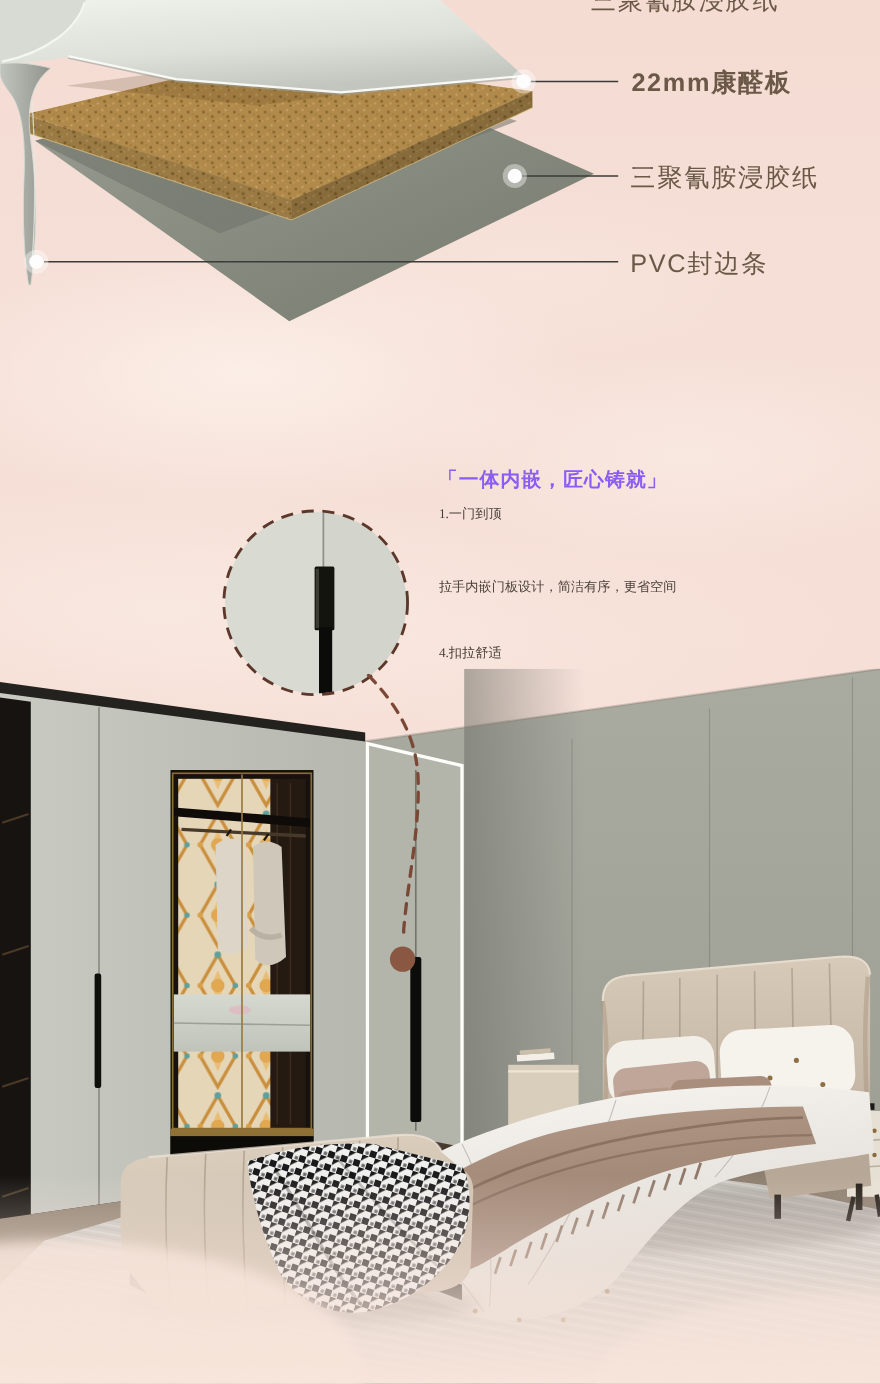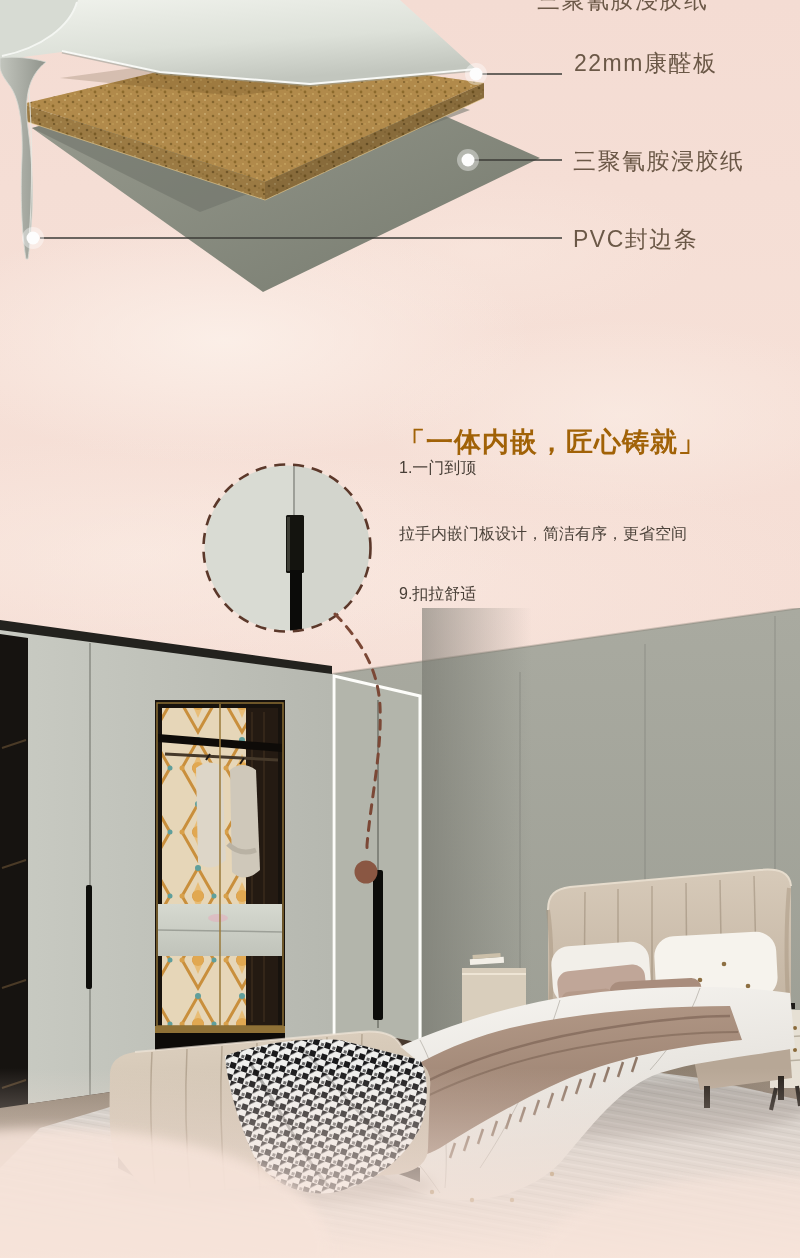--- a/index.html
+++ b/index.html
@@ -14,26 +14,26 @@
       radial-gradient(55% 14% at 28% 27%, rgba(252,241,234,.85), rgba(252,241,234,0) 70%),
       radial-gradient(45% 11% at 78% 33%, rgba(250,236,228,.7), rgba(250,236,228,0) 70%),
       radial-gradient(65% 13% at 18% 44%, rgba(251,238,230,.6), rgba(251,238,230,0) 72%),
       radial-gradient(40% 9% at 60% 20%, rgba(249,232,223,.55), rgba(249,232,223,0) 70%),
       radial-gradient(70% 15% at 55% 47%, rgba(250,235,227,.45), rgba(250,235,227,0) 75%);
   }
   .abs{position:absolute;}
   
   .callout{color:#6b5847;font-size:23px;letter-spacing:1.5px;white-space:nowrap;z-index:6;}
   .callout-top{left:537px;top:-15px;}
-  .callout-board{left:574px;top:48px;}
+  .callout-board{left:574px;top:60px;font-weight:bold;}
   .callout-paper{left:573px;top:146px;}
   .callout-pvc{left:573px;top:224px;}
   
-  .feat-head{left:398px;top:424px;font-size:27px;font-weight:bold;color:#a16207;letter-spacing:1px;z-index:6;}
-  .feat{left:399px;z-index:6;color:#473e36;font-size:16px;line-height:23px;}
+  .feat-head{left:398px;top:424px;font-size:18px;font-weight:bold;color:#8b5cf6;letter-spacing:1px;z-index:6;}
+  .feat{left:399px;z-index:6;color:#473e36;font-size:12px;line-height:23px;font-family:Liberation Serif, serif;}
   .feat .t{display:block;}
   .feat .d{display:block;color:#4b423a;}
   .f1{top:456px;} .f2{top:522px;} .f3{top:582px;}
   svg{display:block;}
   .diagram{left:0;top:0;z-index:2;}
   .inset{left:197px;top:458px;z-index:4;}
   .connector{left:0;top:0;z-index:5;pointer-events:none;}
   .scene{left:0;top:608px;z-index:1;}
 </style>
 </head>
@@ -125,21 +125,21 @@
 <div class="abs callout callout-pvc">PVC封边条</div>
 
 <div class="abs feat-head">「一体内嵌，匠心铸就」</div>
 <div class="abs feat f1">
   <span class="t">1.一门到顶</span>
 </div>
 <div class="abs feat f2">
   <span class="d">拉手内嵌门板设计，简洁有序，更省空间</span>
 </div>
 <div class="abs feat f3">
-  <span class="t">9.扣拉舒适</span>
+  <span class="t">4.扣拉舒适</span>
 </div>
 
 <svg class="abs inset" width="180" height="180" viewBox="0 0 180 180">
   <defs>
       <clipPath id="cclip">
         <circle cx="90" cy="90" r="82.5"></circle>
       </clipPath>
     </defs>
   <g clip-path="url(#cclip)">
     <rect x="0" y="0" width="180" height="180" fill="#d9dbd3"></rect>

